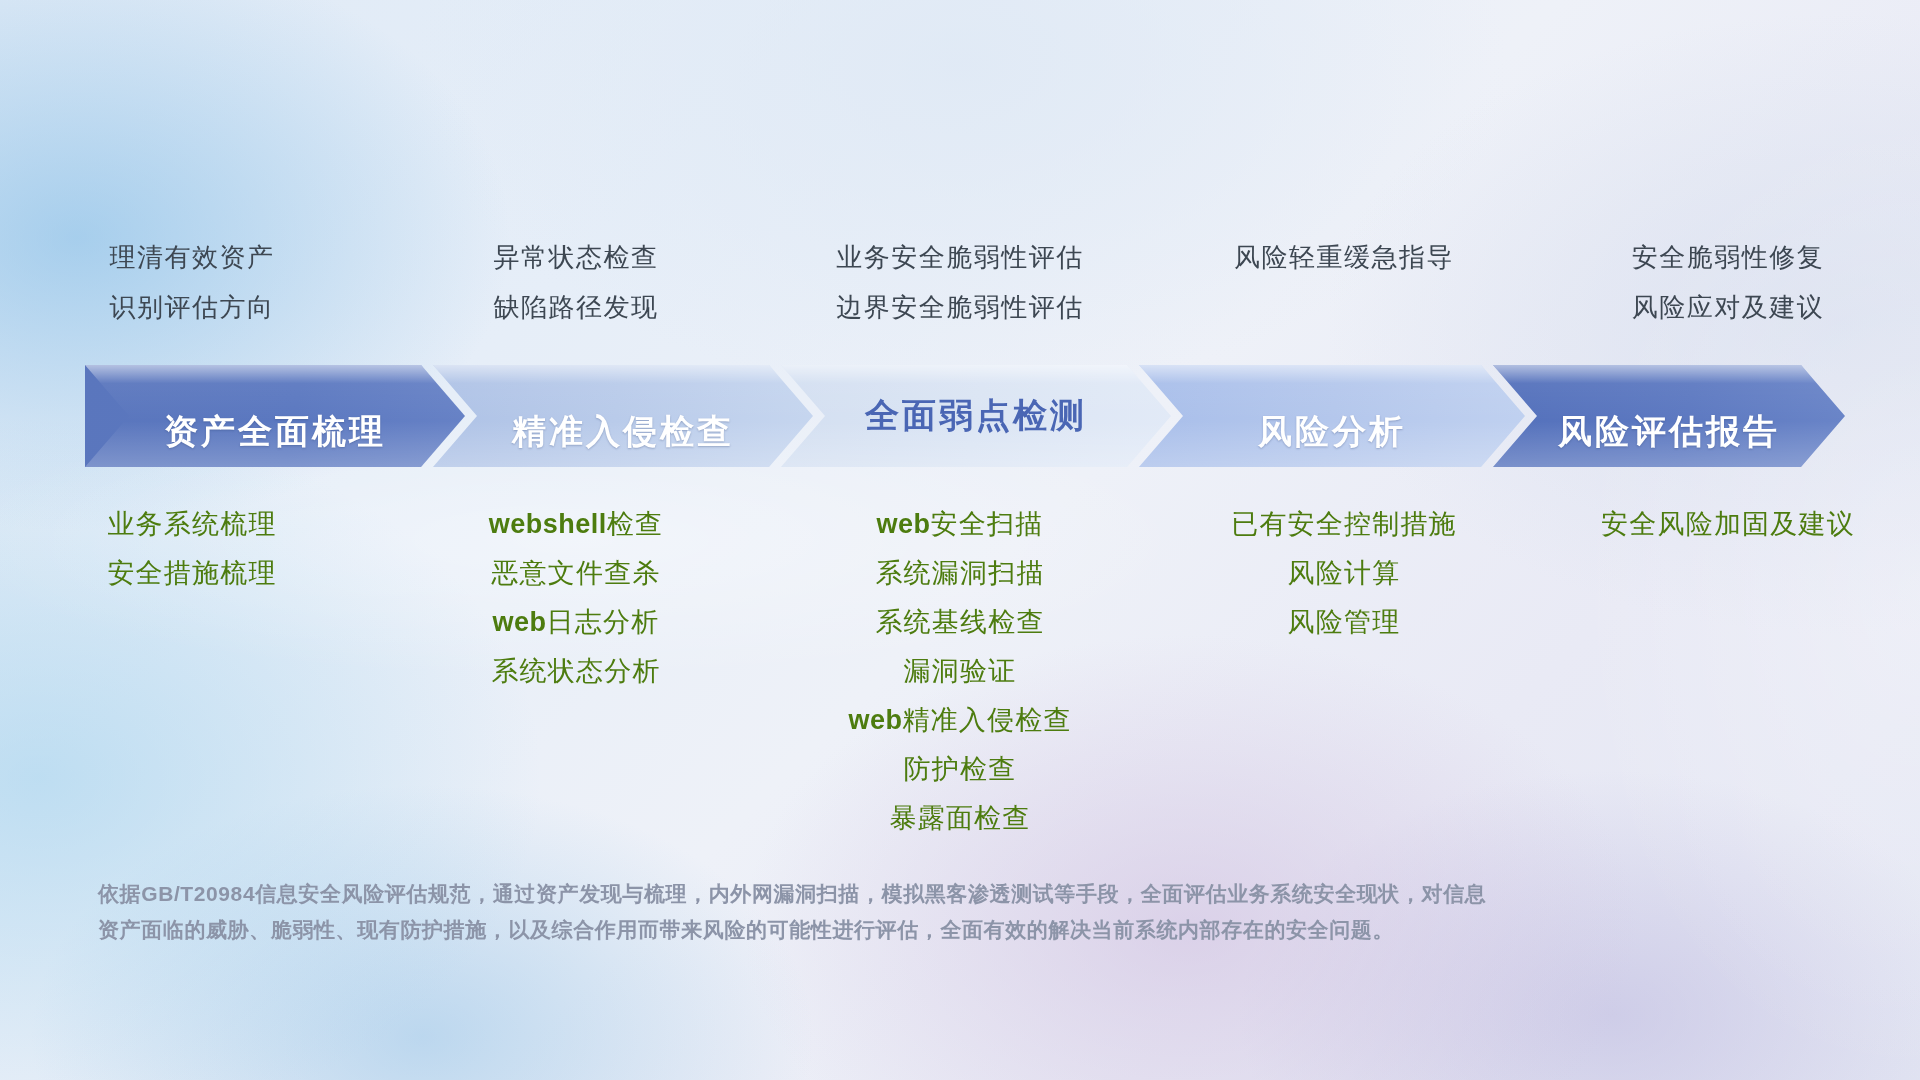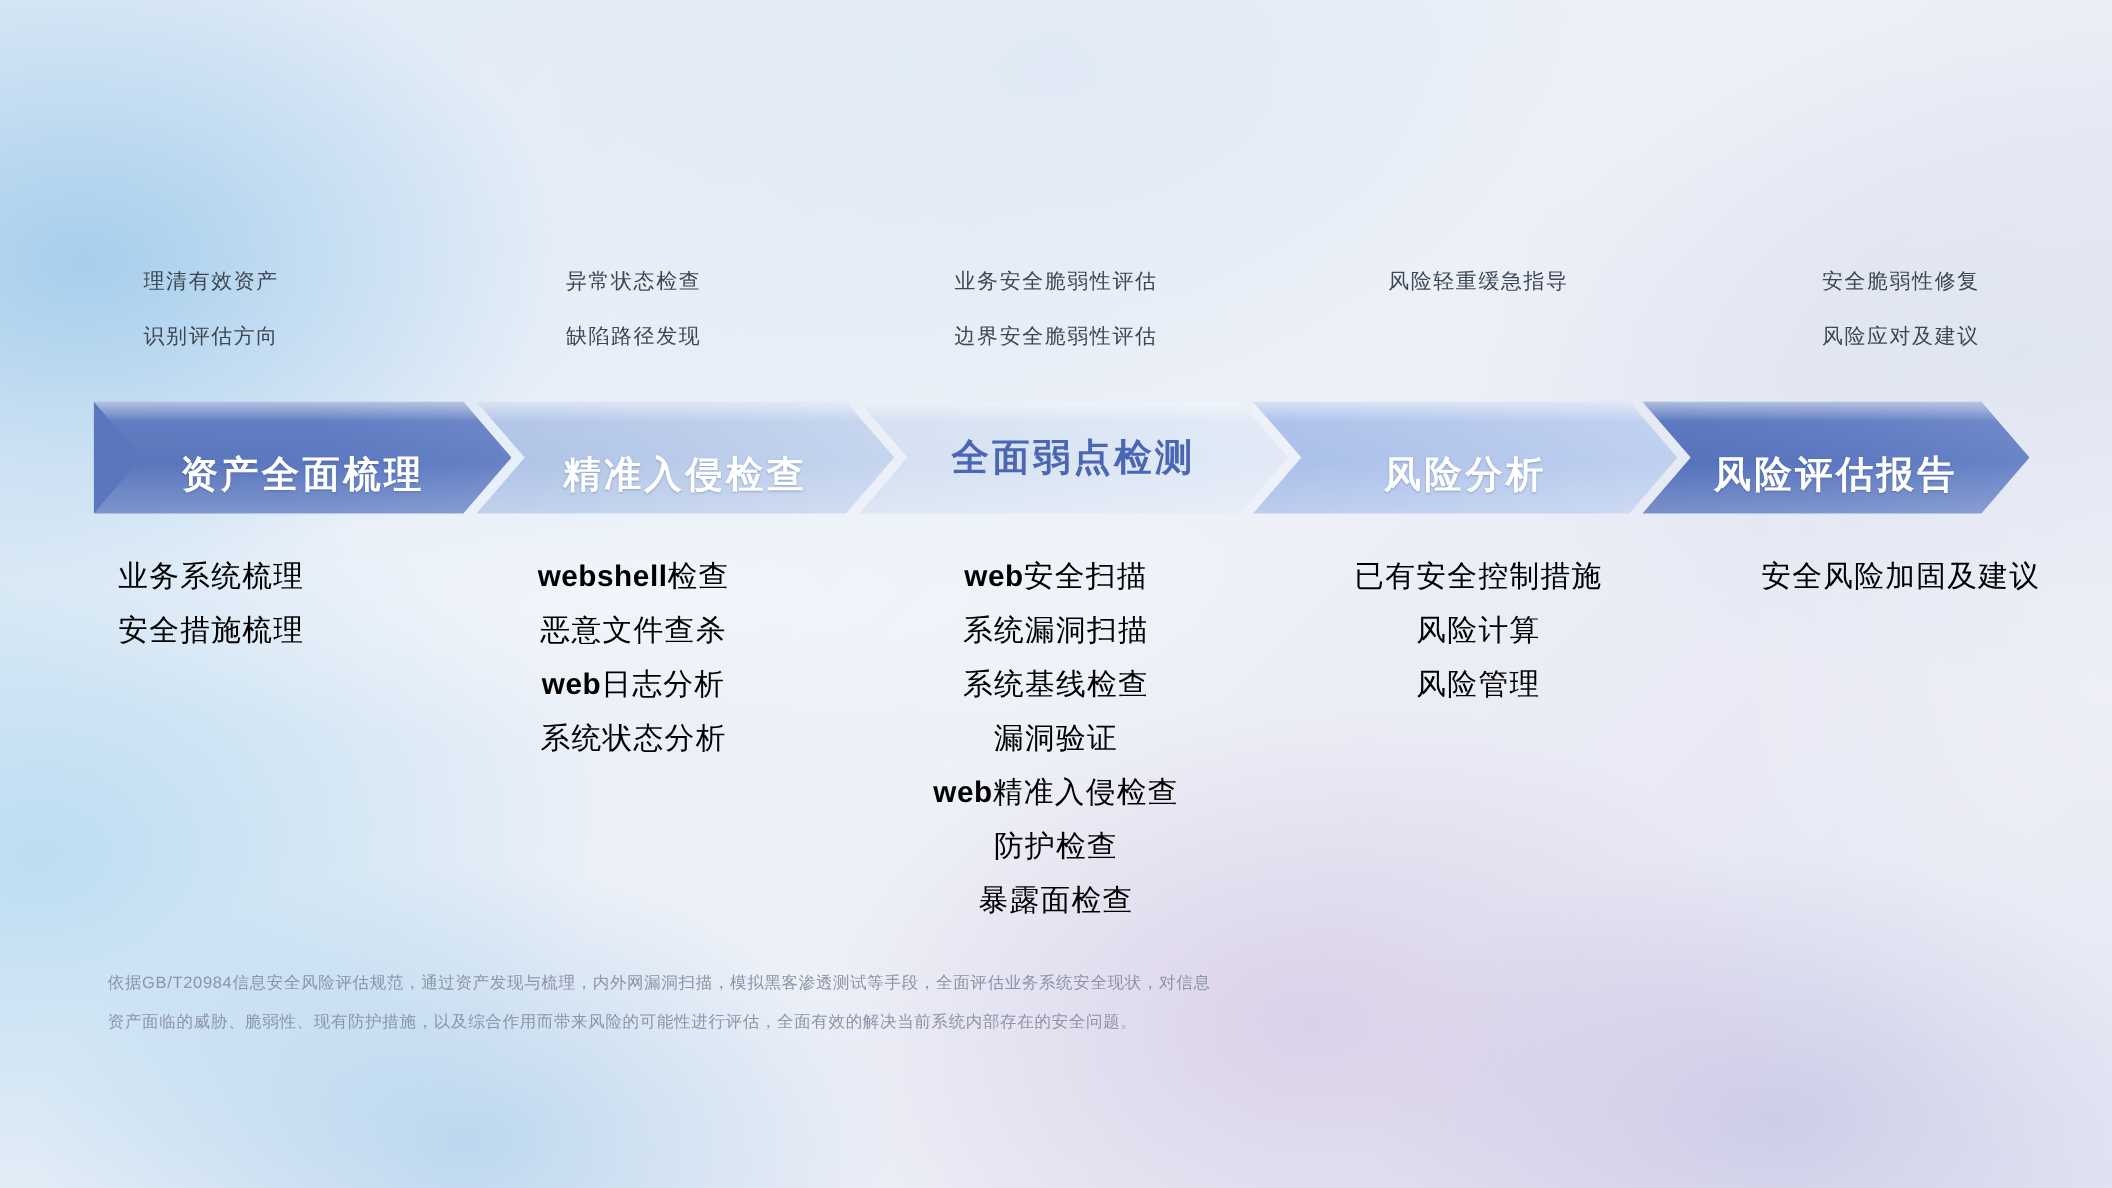--- a/index.html
+++ b/index.html
@@ -28,21 +28,21 @@
     pointer-events:none;
   }
 
   
   .toprow {
     position:absolute; left:0; top:232px; width:1920px; height:120px;
     display:flex;
   }
   .topcell { flex:1 1 0; text-align:center; }
   .topcell .ln {
-    font-size:19px; color:#3d4752; line-height:50px;
+    font-size:26px; color:#3d4752; line-height:50px;
     letter-spacing:1.5px; white-space:nowrap;
   }
 
   
   .banner {
     position:absolute; left:85px; top:365px; width:1760px; height:102px;
   }
   .chev {
     position:absolute; top:0; height:102px;
     display:flex; align-items:center; justify-content:center;
@@ -78,30 +78,31 @@
   .s1 .lbl, .s2 .lbl, .s4 .lbl, .s5 .lbl { color:#ffffff; text-shadow:0 1px 2px rgba(40,60,110,0.30);margin-top:32px; }
   .s3 .lbl { color:#4a66b4; }
 
   
   .botrow {
     position:absolute; left:0; top:500px; width:1920px;
     display:flex; align-items:flex-start;
   }
   .botcell { flex:1 1 0; text-align:center; }
   .botcell .ln {
-    font-size:27px; color:#000000; line-height:49px;
+    font-size:27px; color:#4d7c0f; line-height:49px;
     letter-spacing:1.2px; white-space:nowrap;
   }
   .botcell .ln .lat { font-weight:bold; letter-spacing:0.5px; }
 
   
   .foot {
     position:absolute; left:98px; top:876px; width:1560px;
-    font-size:15px; line-height:36px; color:#8c94a8;
+    font-size:21px; line-height:36px; color:#8c94a8;
     letter-spacing:0.6px;
+    font-weight:bold;
   }
   .foot .l { display:block; white-space:nowrap; }
 </style>
 </head>
 <body>
 
 <div class="sheen"></div>
 
 <div class="toprow">
   <div class="topcell">

